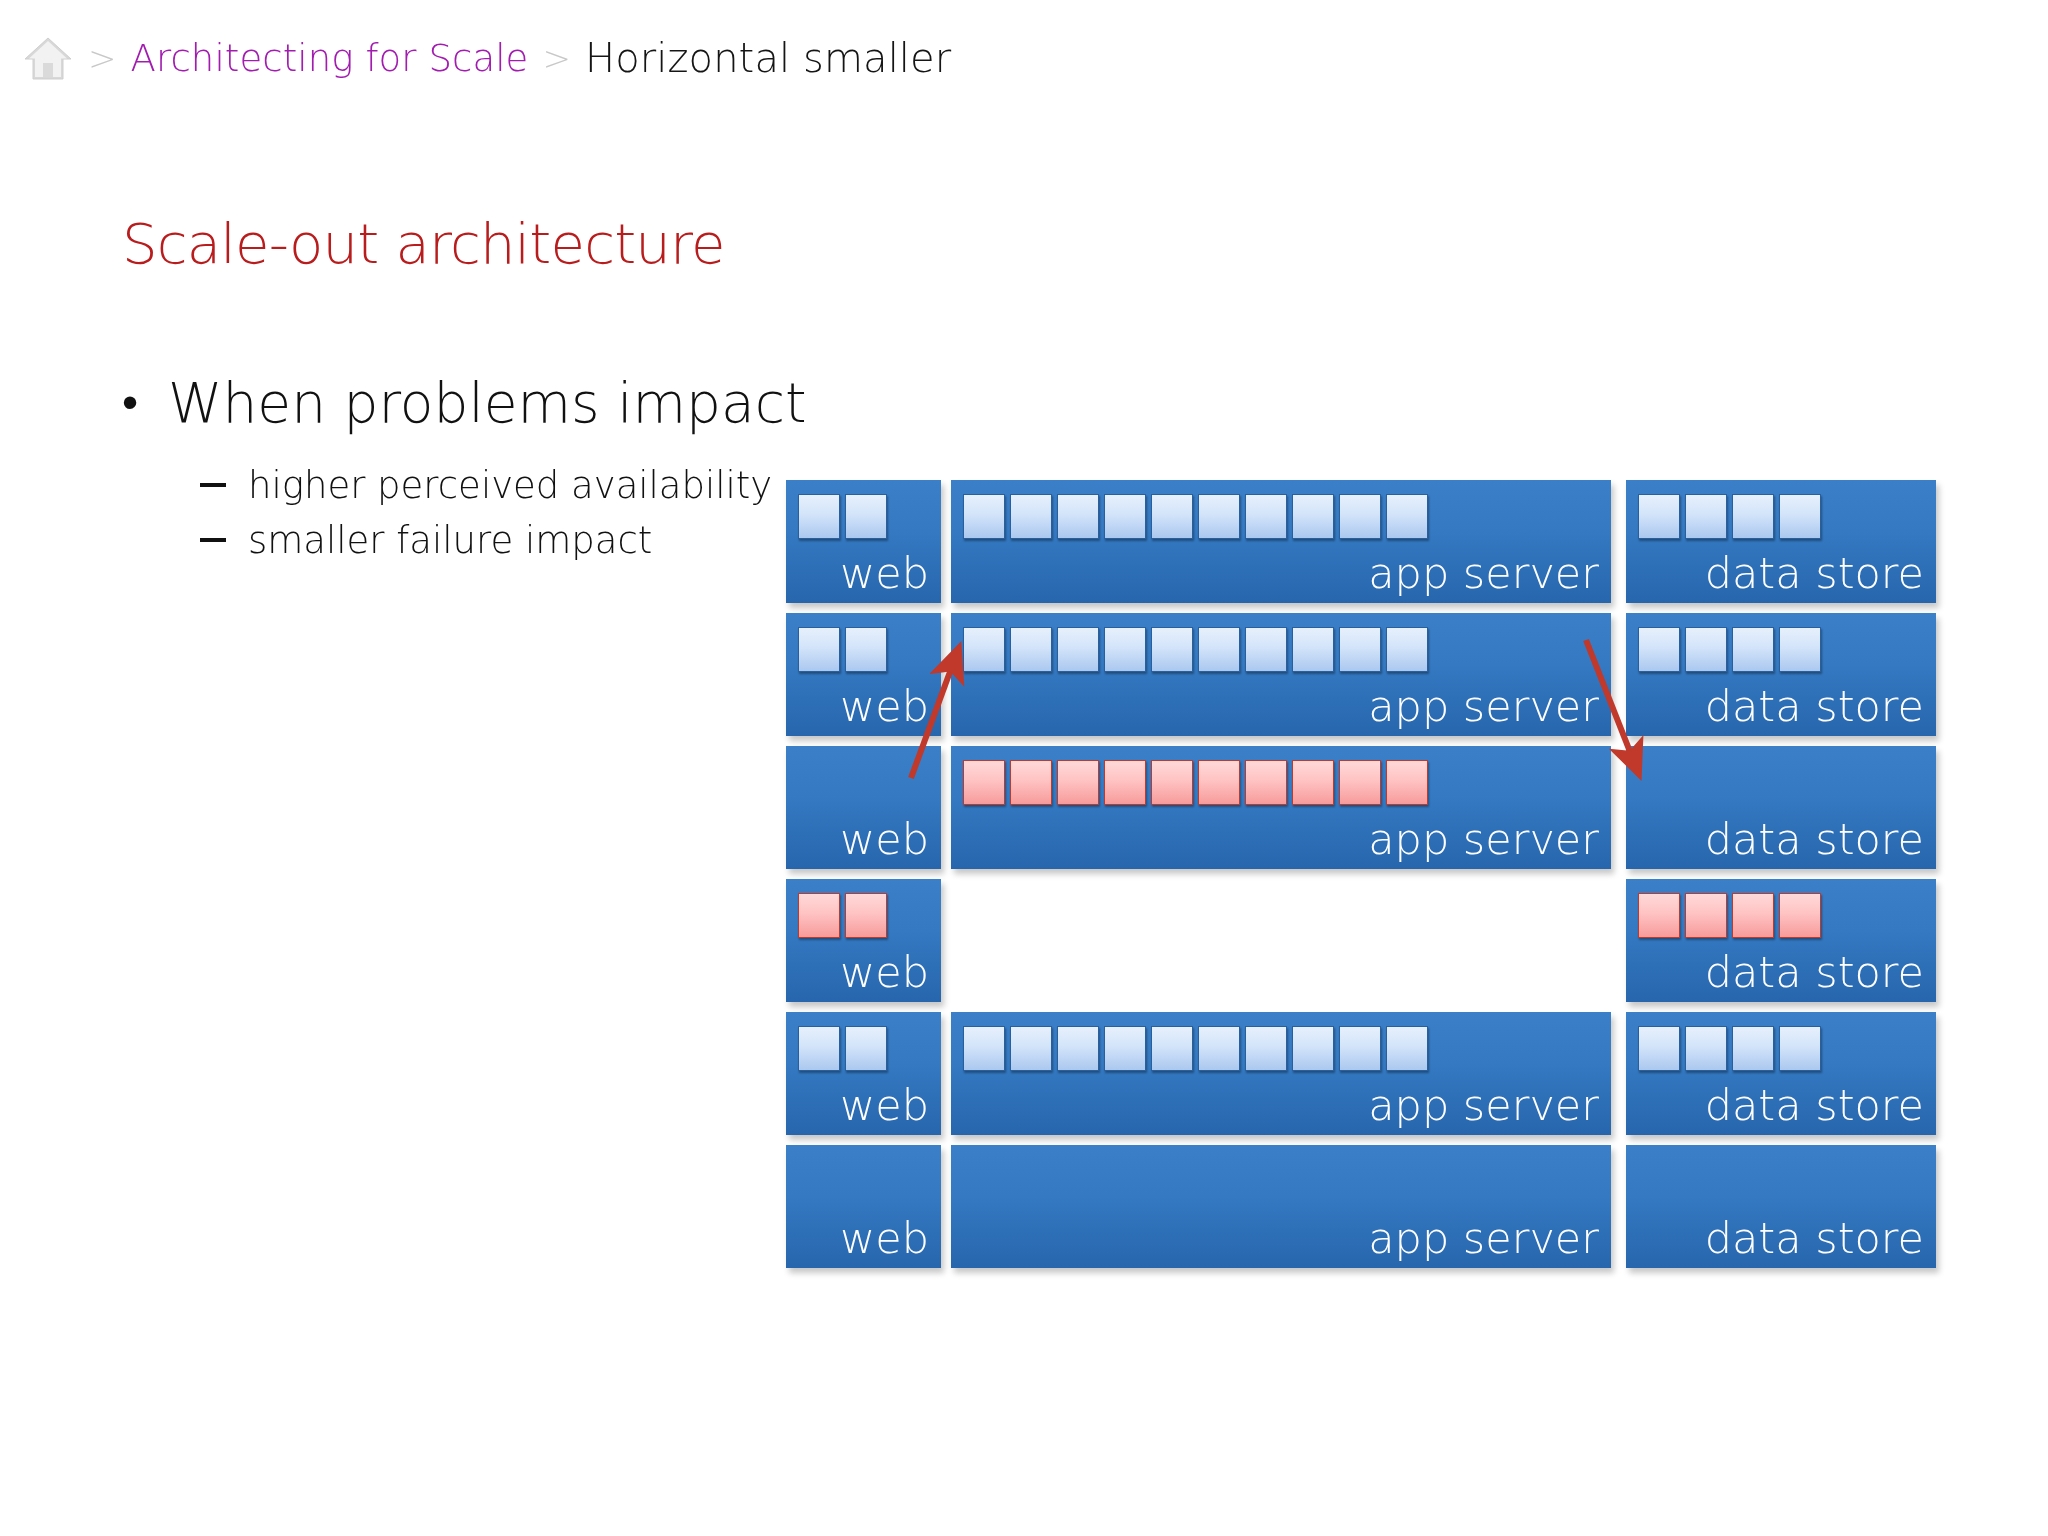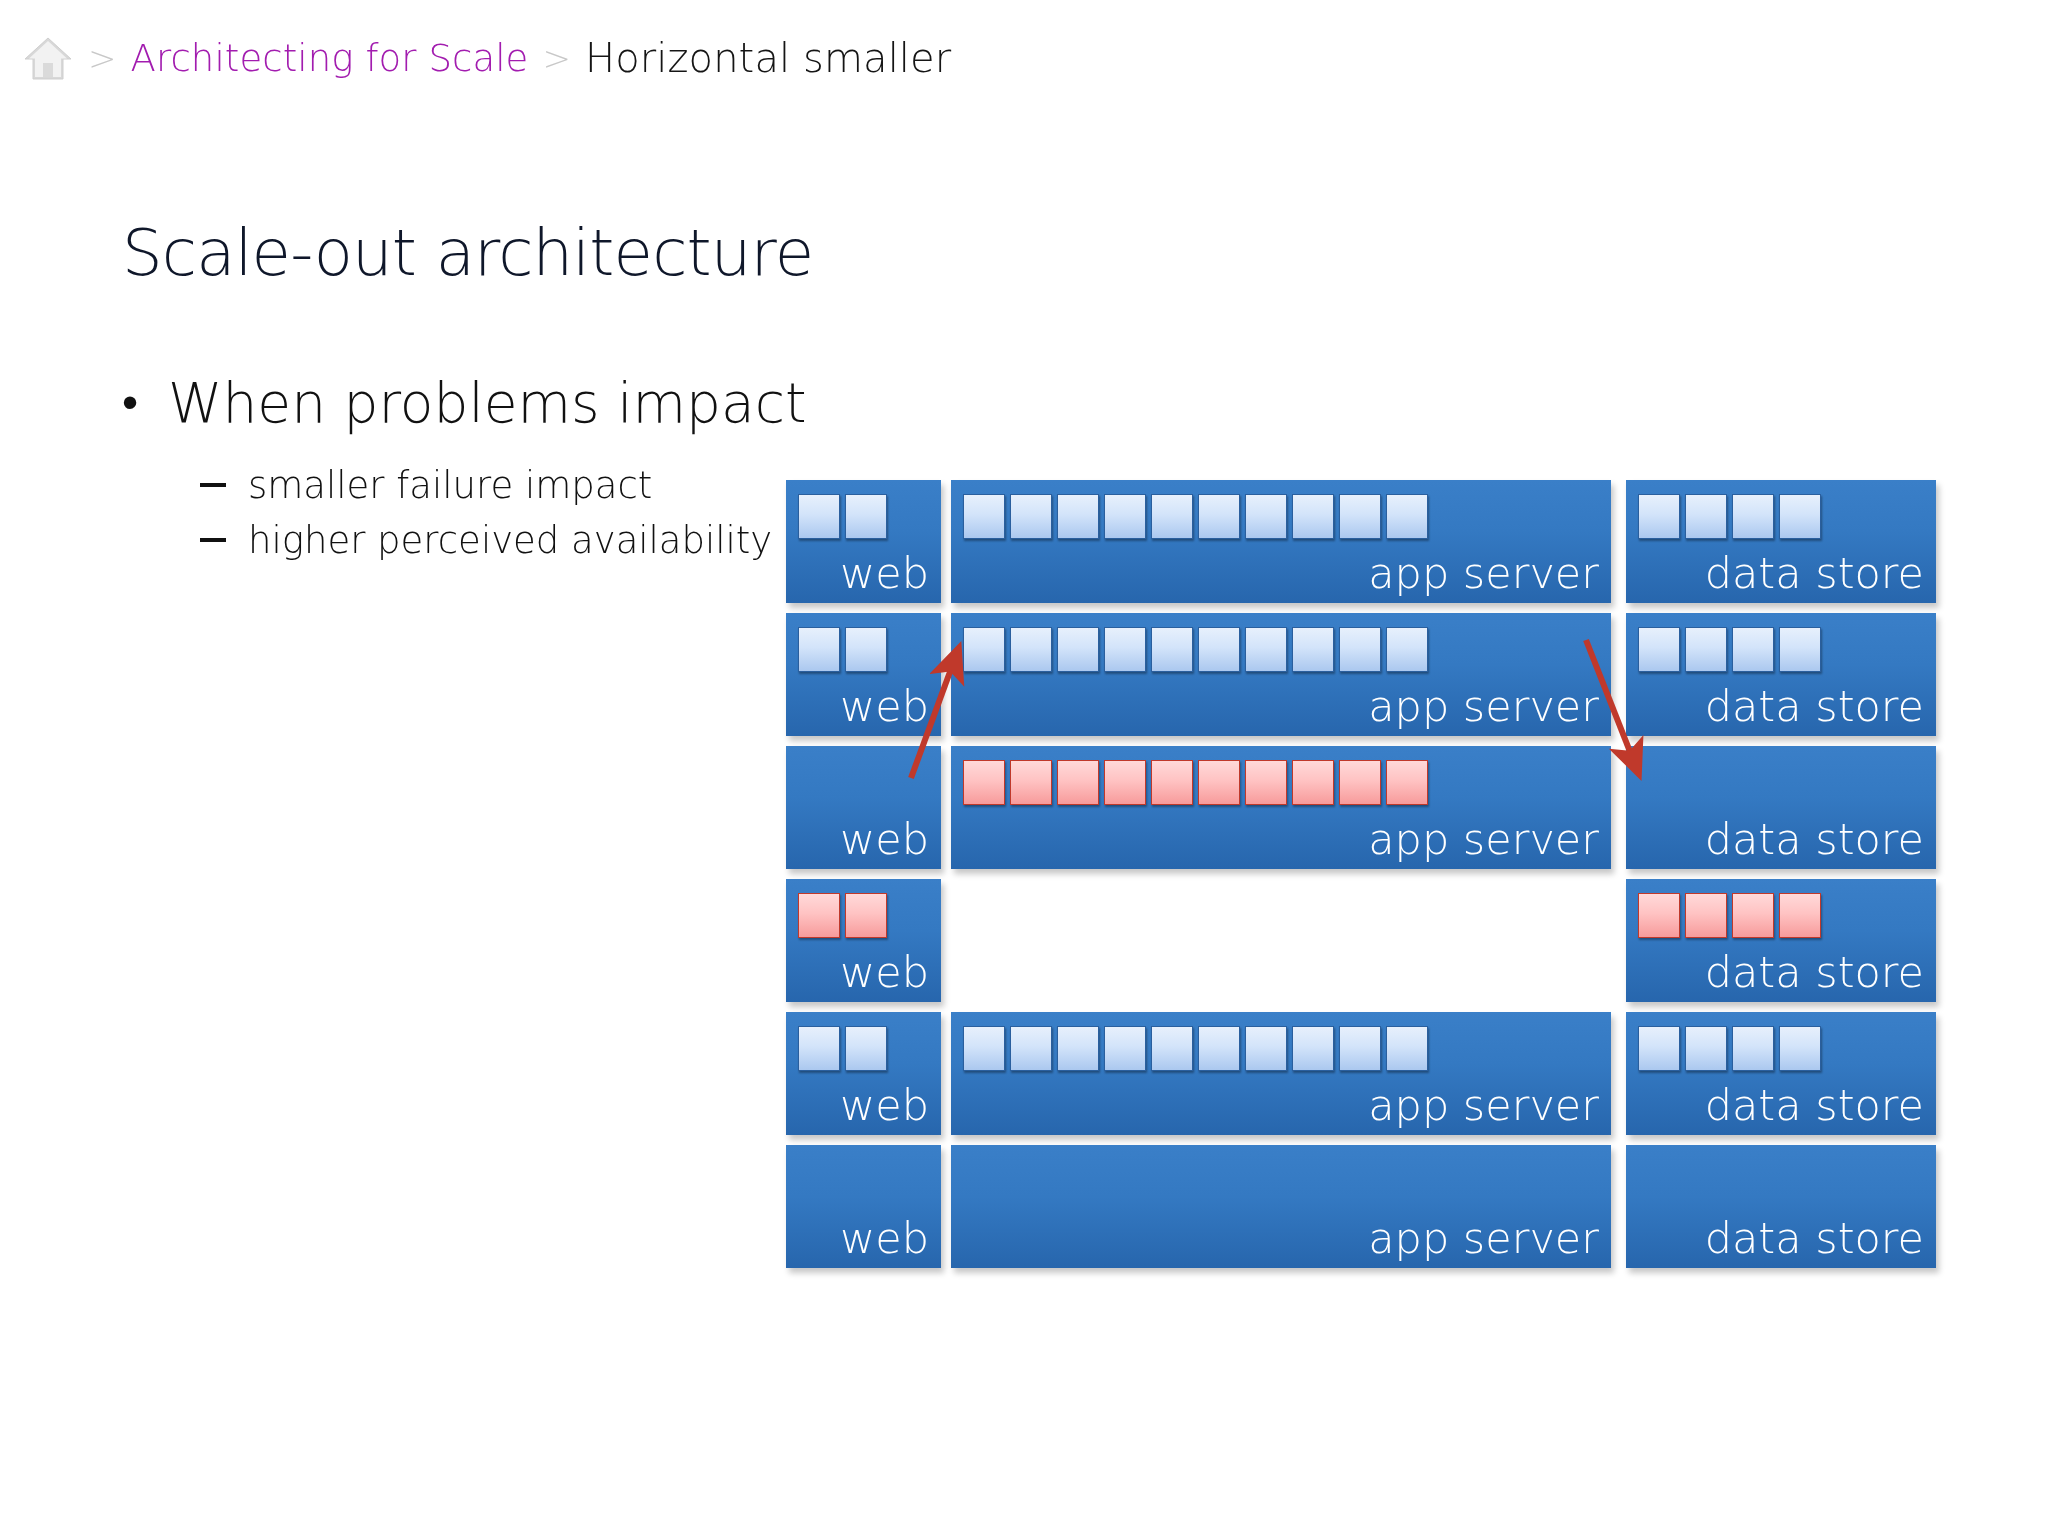--- a/index.html
+++ b/index.html
@@ -51,23 +51,23 @@
     font-weight: 300;
     letter-spacing: .1px;
     white-space: nowrap;
   }
 
   
   .slide-title {
     position: absolute;
     left: 122px;
     top: 178px;
-    font-size: 64px;
-    font-weight: 300;
-    color: #0f172a;
+    font-size: 56px;
+    font-weight: 300;
+    color: #b91c1c;
     letter-spacing: -0.8px;
     line-height: 1;
     white-space: nowrap;
   }
 
   
   .bullets {
     position: absolute;
     left: 122px;
     top: 372px;
@@ -200,25 +200,25 @@
 <h1 class="slide-title">Scale-out architecture</h1>
 
 <div class="bullets">
   <div class="bullet-l1">
     <span class="bullet-dot">•</span>
     <span>When problems impact</span>
   </div>
   <ul class="sub-list">
     <li class="bullet-l2">
       <span class="dash"></span>
-      <span>smaller failure impact</span>
+      <span>higher perceived availability</span>
     </li>
     <li class="bullet-l2">
       <span class="dash"></span>
-      <span>higher perceived availability</span>
+      <span>smaller failure impact</span>
     </li>
   </ul>
 </div>
 
 <div class="diagram">
   <div id="rack-rows">
       <div class="rack-row" style="top: 0px;">
         <div class="panel" style="left: 0px; width: 155px;">
           <div class="units">
             <div class="unit"></div>

